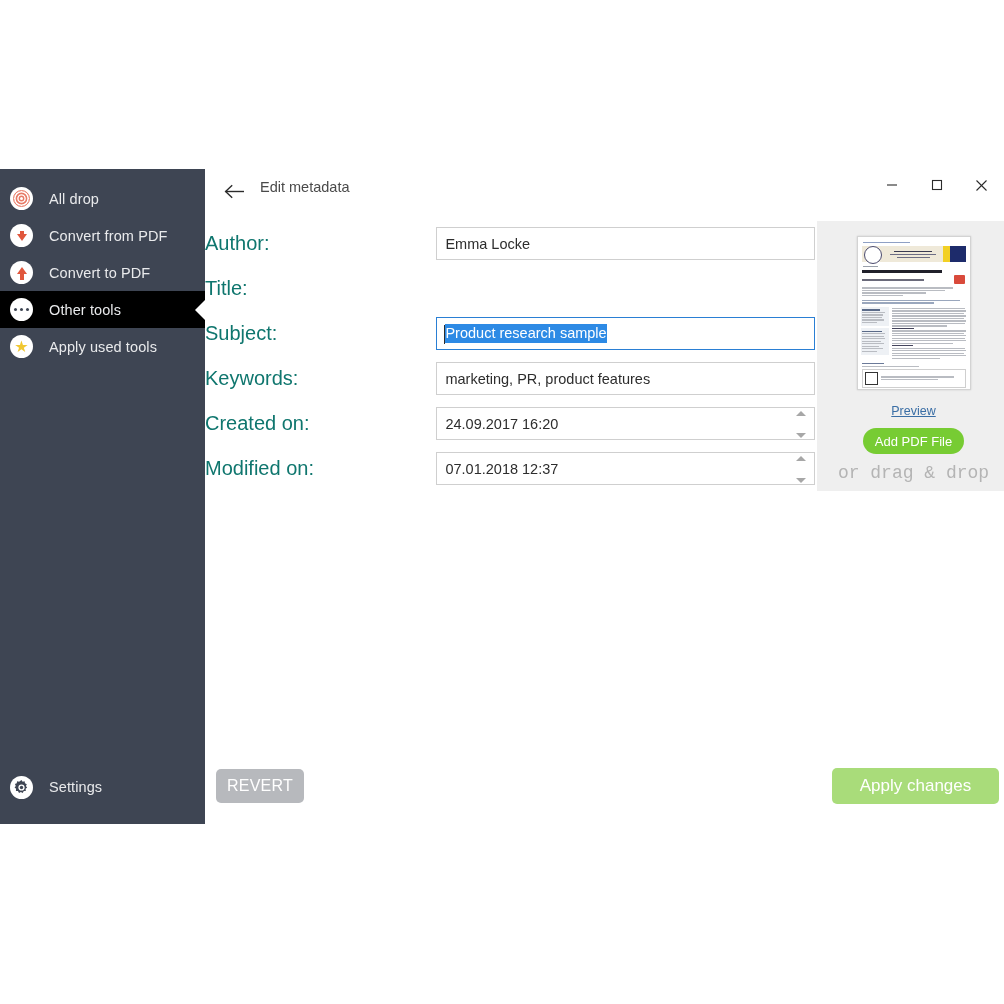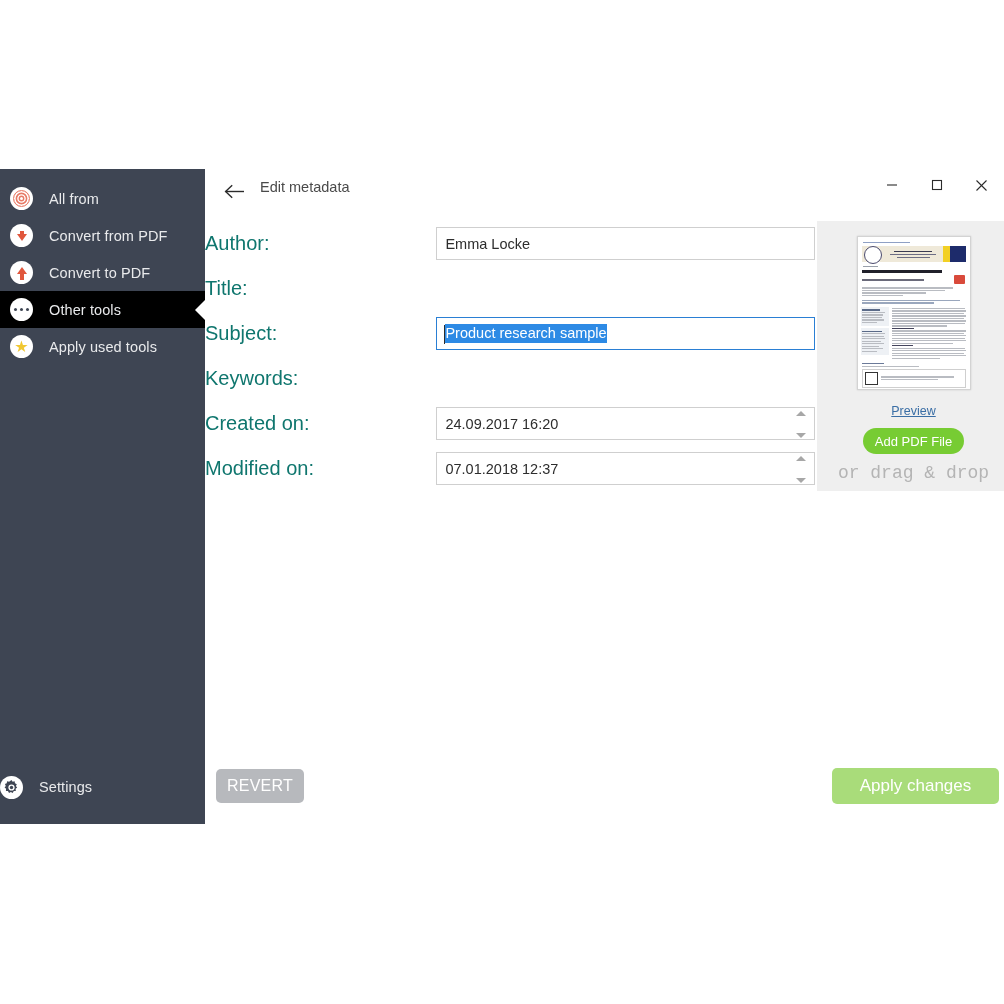--- a/index.html
+++ b/index.html
@@ -75,21 +75,21 @@
     color: #e9eaec;
     font-size: 14.5px;
     letter-spacing: .1px;
     white-space: nowrap;
   }
   .nav-spacer { flex: 1 1 auto; }
   .settings-item {
     height: 40px;
     display: flex;
     align-items: center;
-    padding-left: 0;
+    padding-left: 10px;
     box-sizing: border-box;
     margin-bottom: 17px;
     cursor: pointer;
   }
 
   
   .icon-spiral {
     width: 15px; height: 15px; border-radius: 50%;
     border: 1.6px solid #e87a66;
     box-shadow: inset 0 0 0 1.6px #fff, inset 0 0 0 3.2px #e87a66,
@@ -330,21 +330,21 @@
 <div id="app-window">
 
   <div id="sidebar">
 
     <div class="nav-list">
 
       <div class="nav-item">
         <span class="nav-icon">
           <span class="icon-spiral"></span>
         </span>
-        <span class="nav-label">All from</span>
+        <span class="nav-label">All drop</span>
       </div>
 
       <div class="nav-item">
         <span class="nav-icon">
           <span class="icon-arrow-down"></span>
         </span>
         <span class="nav-label">Convert from PDF</span>
       </div>
 
       <div class="nav-item">
@@ -437,20 +437,23 @@
       <div class="field-row">
         <div class="field-label">Subject:</div>
         <div class="field-input focused">
           <span class="caret"></span>
           <span class="sel-text">Product research sample</span>
         </div>
       </div>
 
       <div class="field-row">
         <div class="field-label">Keywords:</div>
+        <div class="field-input">
+          <span>marketing, PR, product features</span>
+        </div>
       </div>
 
       <div class="field-row">
         <div class="field-label">Created on:</div>
         <div class="field-input">
           <span>24.09.2017 16:20</span>
           <span class="spin">
             <span class="up"></span>
             <span class="dn"></span>
           </span>

